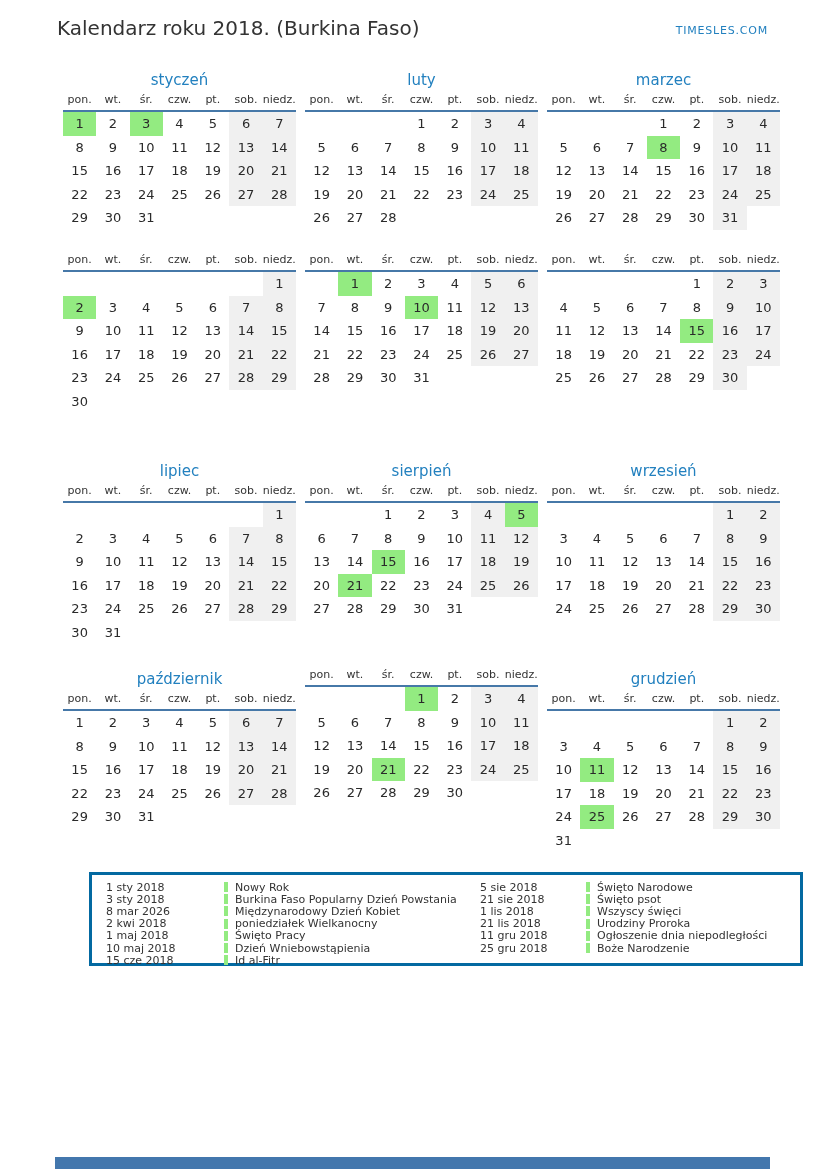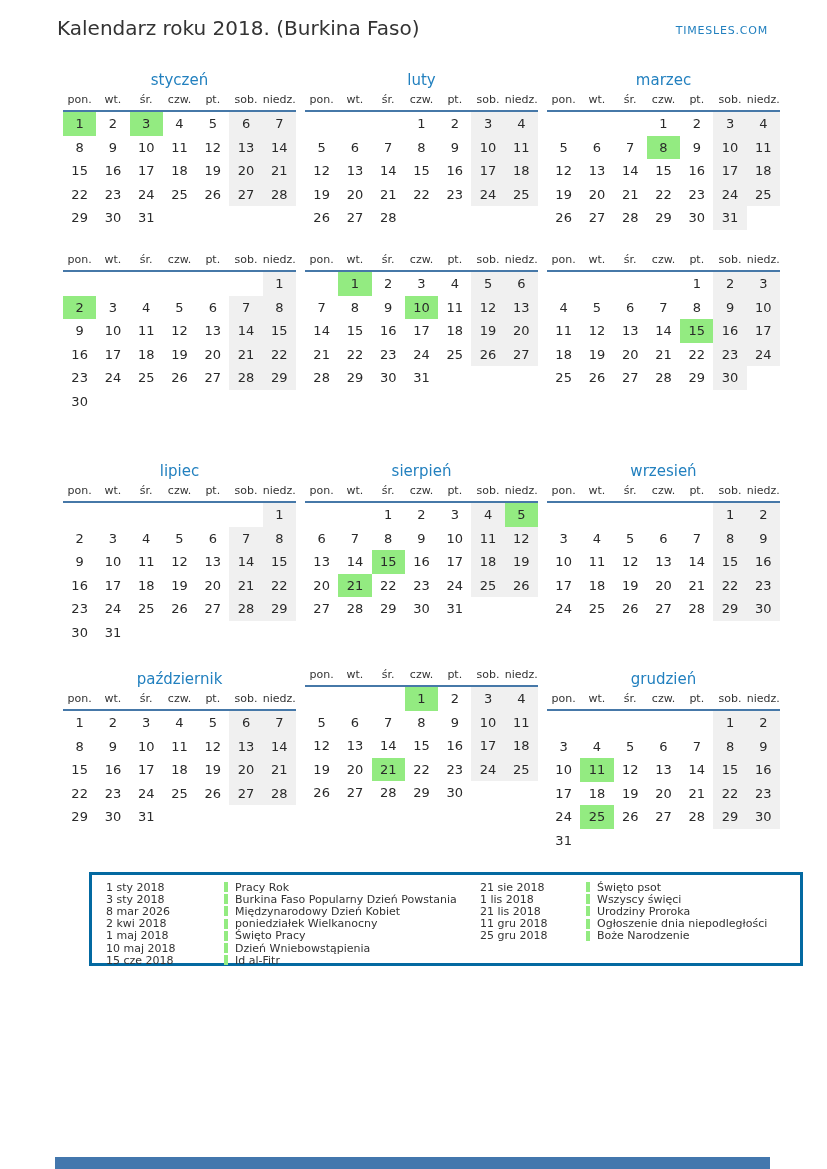--- a/index.html
+++ b/index.html
@@ -800,21 +800,21 @@
           <div class="cell"></div>
         </div>
       </div>
     </div>
 
   <div class="legend" id="legend-box">
       <div class="legend-col col-left">
         <div class="legend-row">
           <span class="legend-date">1 sty 2018</span>
           <span class="legend-tick"></span>
-          <span class="legend-name">Pracy Rok</span>
+          <span class="legend-name">Nowy Rok</span>
         </div>
         <div class="legend-row">
           <span class="legend-date">3 sty 2018</span>
           <span class="legend-tick"></span>
           <span class="legend-name">Burkina Faso Popularny Dzień Powstania</span>
         </div>
         <div class="legend-row">
           <span class="legend-date">8 mar 2026</span>
           <span class="legend-tick"></span>
           <span class="legend-name">Międzynarodowy Dzień Kobiet</span>
@@ -834,20 +834,25 @@
           <span class="legend-tick"></span>
           <span class="legend-name">Dzień Wniebowstąpienia</span>
         </div>
         <div class="legend-row">
           <span class="legend-date">15 cze 2018</span>
           <span class="legend-tick"></span>
           <span class="legend-name">Id al-Fitr</span>
         </div>
       </div>
       <div class="legend-col col-right">
+        <div class="legend-row">
+          <span class="legend-date">5 sie 2018</span>
+          <span class="legend-tick"></span>
+          <span class="legend-name">Święto Narodowe</span>
+        </div>
         <div class="legend-row">
           <span class="legend-date">21 sie 2018</span>
           <span class="legend-tick"></span>
           <span class="legend-name">Święto psot</span>
         </div>
         <div class="legend-row">
           <span class="legend-date">1 lis 2018</span>
           <span class="legend-tick"></span>
           <span class="legend-name">Wszyscy święci</span>
         </div>

